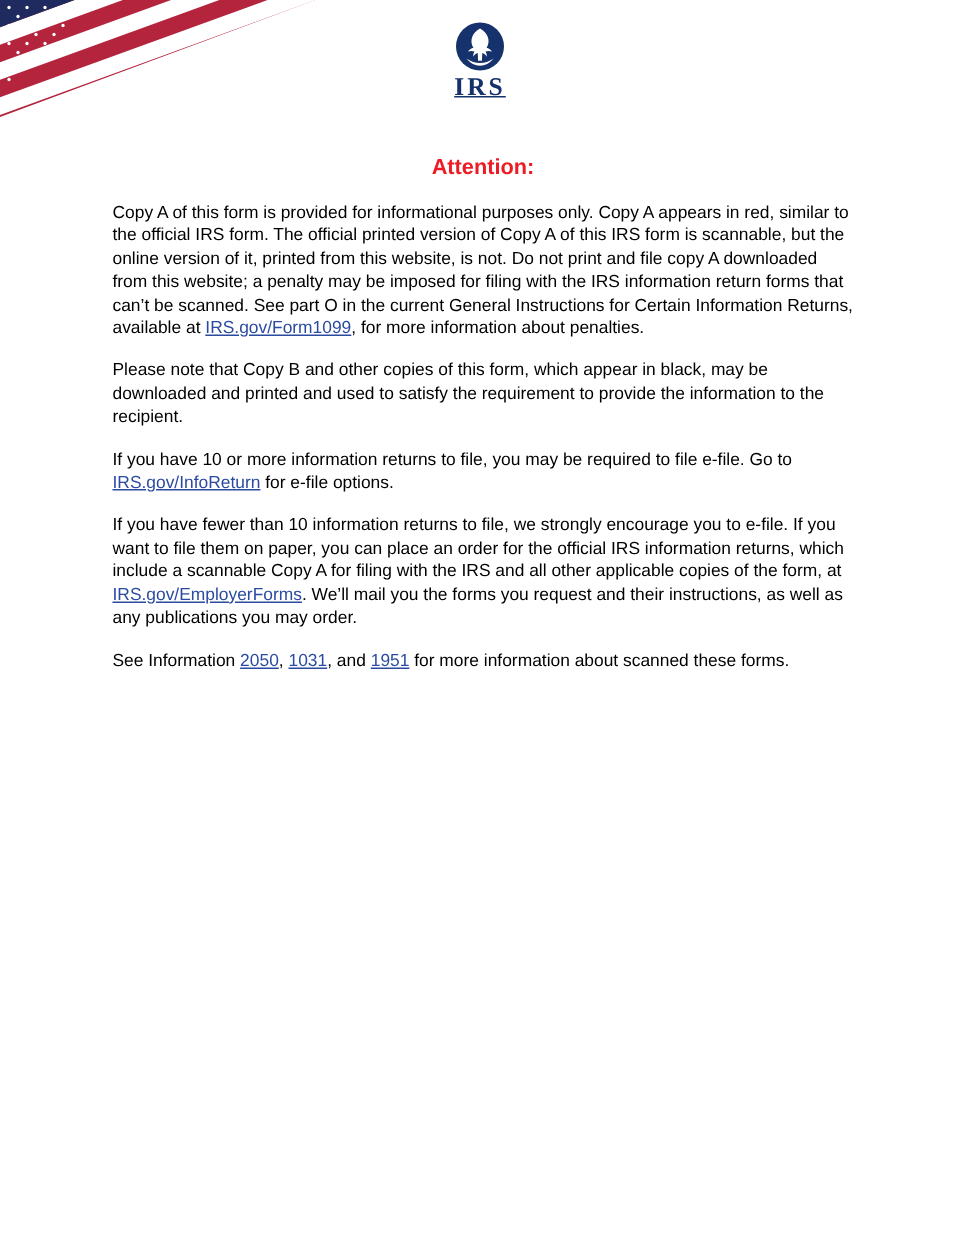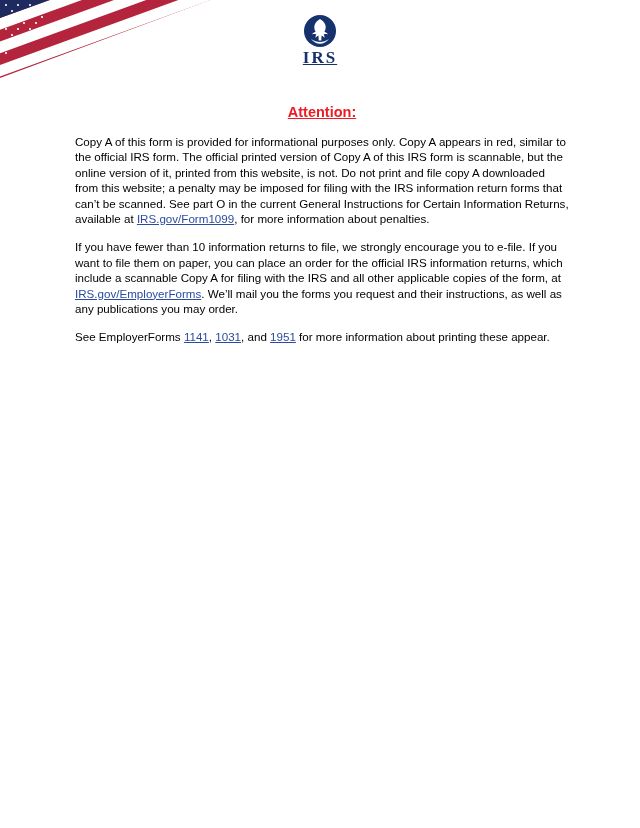--- a/index.html
+++ b/index.html
@@ -59,21 +59,20 @@
     left: 75px;
     width: 494px;
   }
   .attention-title {
     color: #ed1c24;
     font-size: 14.5px;
     font-weight: bold;
     text-align: center;
     margin: 0 0 13px 0;
     line-height: 17px;
-    text-decoration: underline;
   }
   p.para {
     font-size: 11.6px;
     line-height: 15.4px;
     color: #000000;
     margin: 0 0 13px 0;
     text-align: left;
   }
   p.para:last-child {
     margin-bottom: 0;
@@ -148,16 +147,18 @@
     <path d="M17 5c2.6 1.6 4.4 3.4 5.2 5.6.9 2.4.6 5-.8 7.2 1.5.4 2.8 1.3 3.6 2.6-1.6-.5-3-.5-4.3 0 .6 1 .9 2.2.8 3.4-.8-1.2-1.8-2-3-2.4l-.2 5.1h-2.6l-.2-5.1c-1.2.4-2.2 1.2-3 2.4-.1-1.2.2-2.4.8-3.4-1.3-.5-2.7-.5-4.3 0 .8-1.3 2.1-2.2 3.6-2.6-1.4-2.2-1.7-4.8-.8-7.2C12.6 8.4 14.4 6.6 17 5z" fill="#ffffff"></path>
     <path d="M8 25c3 2 6 3 9 3s6-1 9-3c-2.6 3.2-5.6 4.8-9 4.8S10.6 28.2 8 25z" fill="#ffffff"></path>
   </svg>
   <span class="irs-word">IRS</span>
 </div>
 
 <div class="content">
   <div class="attention-title">Attention:</div>
   <div id="paragraphs">
       <p class="para"><span>Copy A of this form is provided for informational purposes only. Copy A appears in red, similar to the official IRS form. The official printed version of Copy A of this IRS form is scannable, but the online version of it, printed from this website, is not. Do </span><span class="bold">not</span><span> print and file copy A downloaded from this website; a penalty may be imposed for filing with the IRS information return forms that can’t be scanned. See part O in the current General Instructions for Certain Information Returns, available at </span><a class="lnk" href="#">IRS.gov/Form1099</a><span>, for more information about penalties.</span></p>
+      <p class="para"><span>Please note that Copy B and other copies of this form, which appear in black, may be downloaded and printed and used to satisfy the requirement to provide the information to the recipient.</span></p>
+      <p class="para"><span>If you have 10 or more information returns to file, you may be required to file e-file. Go to </span><a class="lnk" href="#">IRS.gov/InfoReturn</a><span> for e-file options.</span></p>
       <p class="para"><span>If you have fewer than 10 information returns to file, we strongly encourage you to e-file. If you want to file them on paper, you can place an order for the official IRS information returns, which include a scannable Copy A for filing with the IRS and all other applicable copies of the form, at </span><a class="lnk" href="#">IRS.gov/EmployerForms</a><span>. We’ll mail you the forms you request and their instructions, as well as any publications you may order.</span></p>
-      <p class="para"><span>See EmployerForms </span><a class="lnk" href="#">1141</a><span>, </span><a class="lnk" href="#">1031</a><span>, and </span><a class="lnk" href="#">1951</a><span> for more information about printing these appear.</span></p>
+      <p class="para"><span>See Information </span><a class="lnk" href="#">2050</a><span>, </span><a class="lnk" href="#">1031</a><span>, and </span><a class="lnk" href="#">1951</a><span> for more information about scanned these forms.</span></p>
     </div>
 </div>
 
 </body></html>

